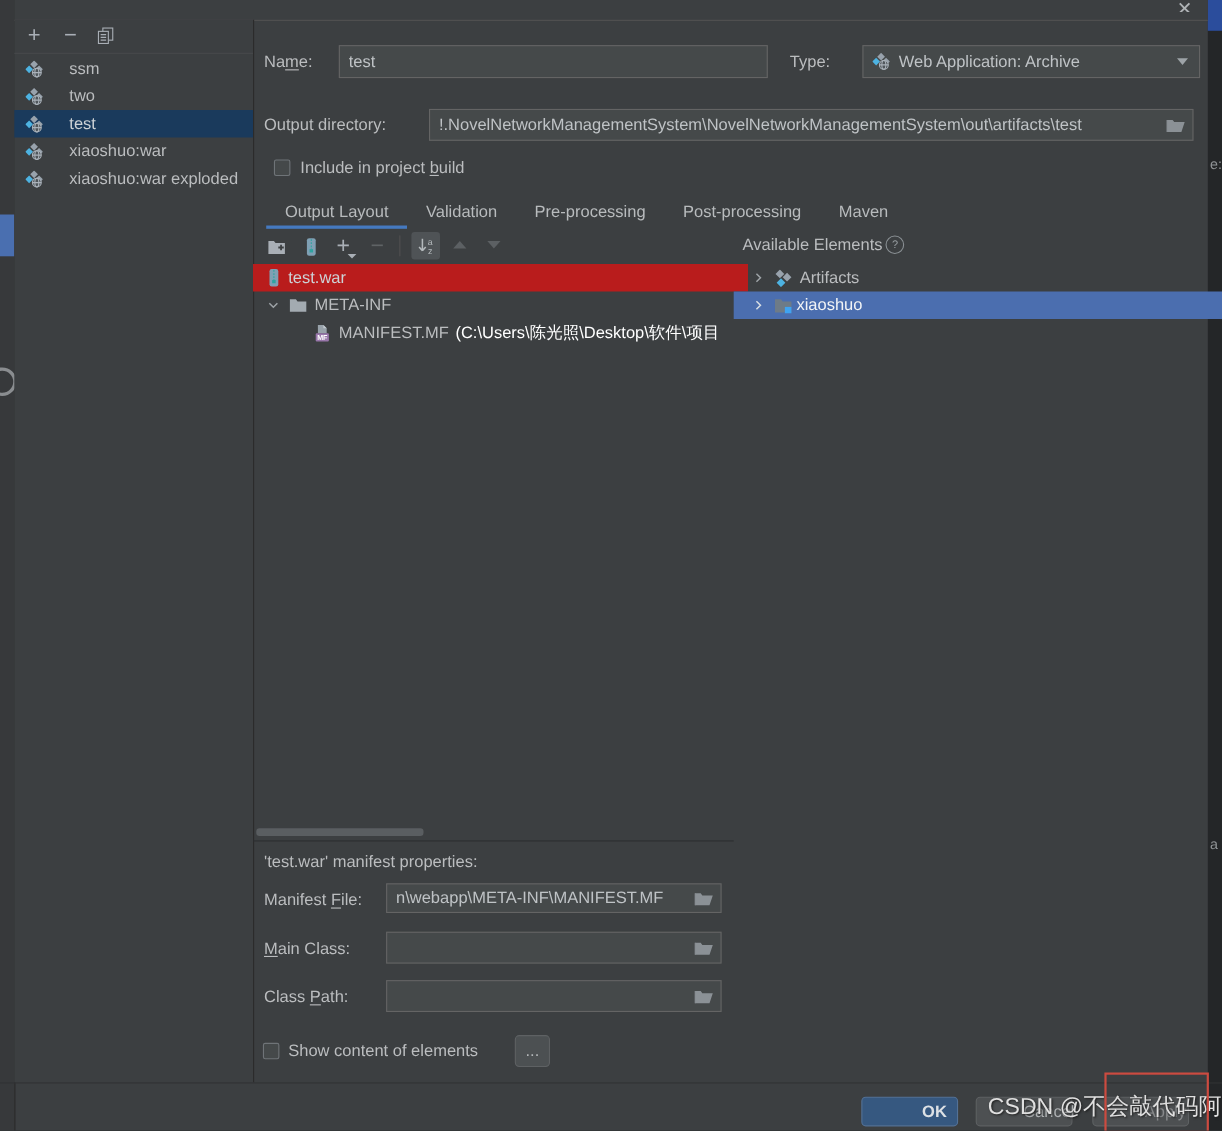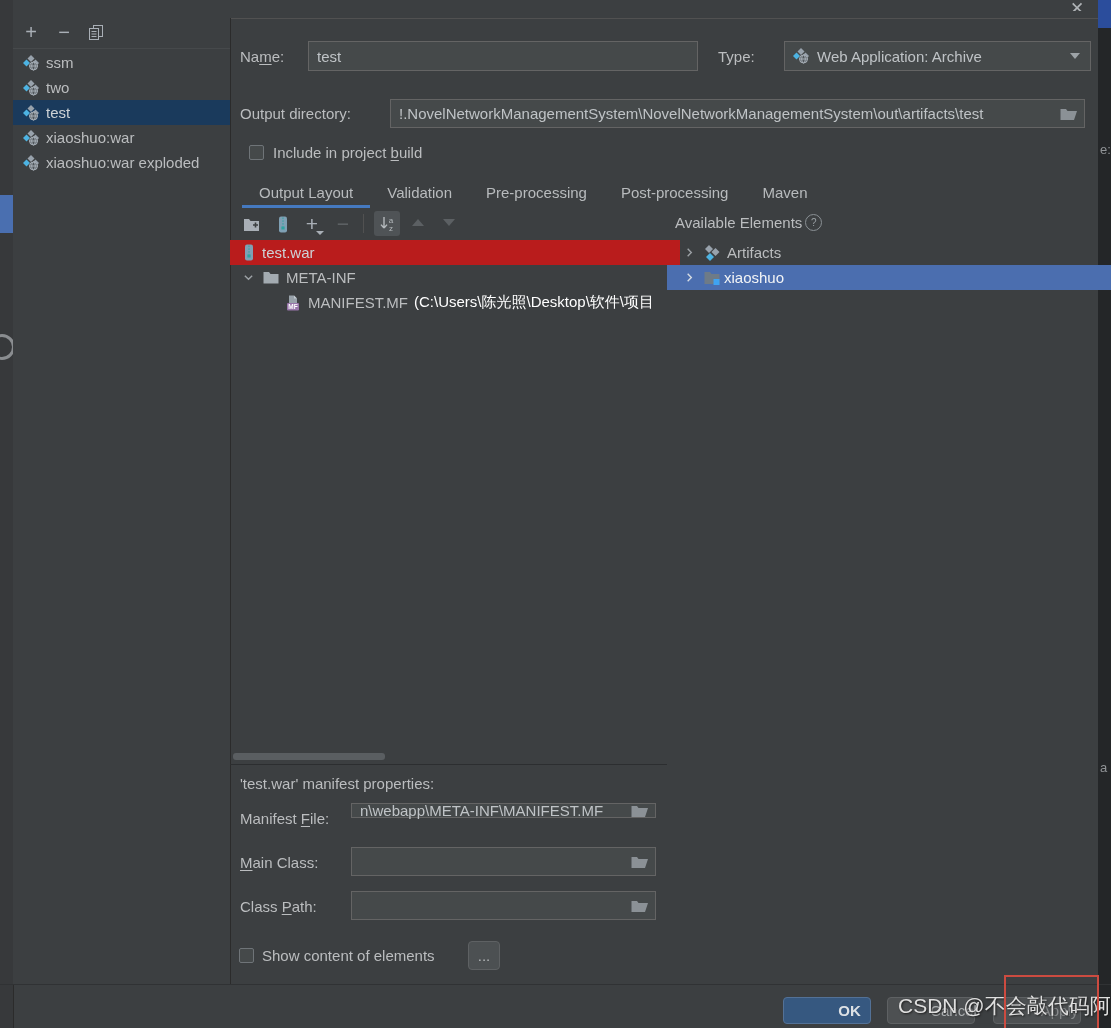--- a/index.html
+++ b/index.html
@@ -18,21 +18,21 @@
   .frag{position:absolute;color:#909396;font-size:13px;}
   
   #titlebar{left:13px;top:0;width:1085px;height:18px;border-bottom:1px solid #515151;background:#3c3f41;}
   #close-clip{position:absolute;left:1049px;top:0;width:30px;height:11px;overflow:hidden;}
   #close-clip span{display:block;font-size:17px;color:#afb3b6;line-height:17px;text-align:center;}
   
   #sidebar{left:13px;top:18px;width:217px;height:966px;background:#3c3f41;border-right:1px solid #2b2b2b;}
   #side-toolbar{position:absolute;left:0;top:0;width:217px;height:30px;border-bottom:1px solid #46494b;}
   .tbtn{position:absolute;top:1px;width:22px;height:26px;display:flex;align-items:center;justify-content:center;color:#a9afb6;font-size:20px;cursor:default;}
   #side-list{position:absolute;left:0;top:32px;width:217px;}
-  .side-item{display:flex;align-items:center;height:25px;padding-left:10px;gap:7px;white-space:nowrap;}
+  .side-item{display:flex;align-items:center;height:25px;padding-left:10px;gap:24px;white-space:nowrap;}
   .side-item.selected{background:#1A3A5C;color:#cdd2d6;}
   
   .field{background:#45494a;border:1px solid #646464;box-sizing:border-box;display:flex;align-items:center;}
   .field .val{padding-left:8px;color:#bfc3c6;white-space:nowrap;overflow:hidden;flex:1;}
   .field .folder{flex:0 0 auto;margin:0 6px 0 4px;}
   .lbl{white-space:nowrap;color:#bbbdbf;}
   .mn{text-decoration:underline;text-underline-offset:2px;}
   .cbx{width:15px;height:15px;background:#45494a;border:1px solid #6f7478;border-radius:2px;box-sizing:border-box;}
   .tri-down{width:0;height:0;border-left:5px solid transparent;border-right:5px solid transparent;border-top:6px solid #9da3a7;}
   .tri-up-dis{width:0;height:0;border-left:6px solid transparent;border-right:6px solid transparent;border-bottom:7px solid #5c6063;}
@@ -320,21 +320,21 @@
   </div>
 
   <div id="hscroll" class="abs"></div>
   <div id="panel-div" class="abs"></div>
 
   <div class="abs lbl" style="left:240px;top:775px;">'test.war' manifest properties:</div>
 
   <div class="abs lbl" style="left:240px;top:810px;">
     <span>Manifest </span><span class="mn">F</span><span>ile:</span>
   </div>
-  <div class="abs field" style="left:351px;top:803px;width:305px;height:15px;justify-content:space-between;">
+  <div class="abs field" style="left:351px;top:803px;width:305px;height:27px;justify-content:space-between;">
     <span class="val">n\webapp\META-INF\MANIFEST.MF</span>
     <svg class="folder" width="18" height="14" viewBox="0 0 18 14">
         <path d="M1 2 h5 l1.5 2 H17 l-3 9 H1 Z" fill="#8b9196"></path>
         <path d="M1 2 v11" stroke="#8b9196"></path>
       </svg>
   </div>
 
   <div class="abs lbl" style="left:240px;top:854px;">
     <span></span><span class="mn">M</span><span>ain Class:</span>
   </div>

